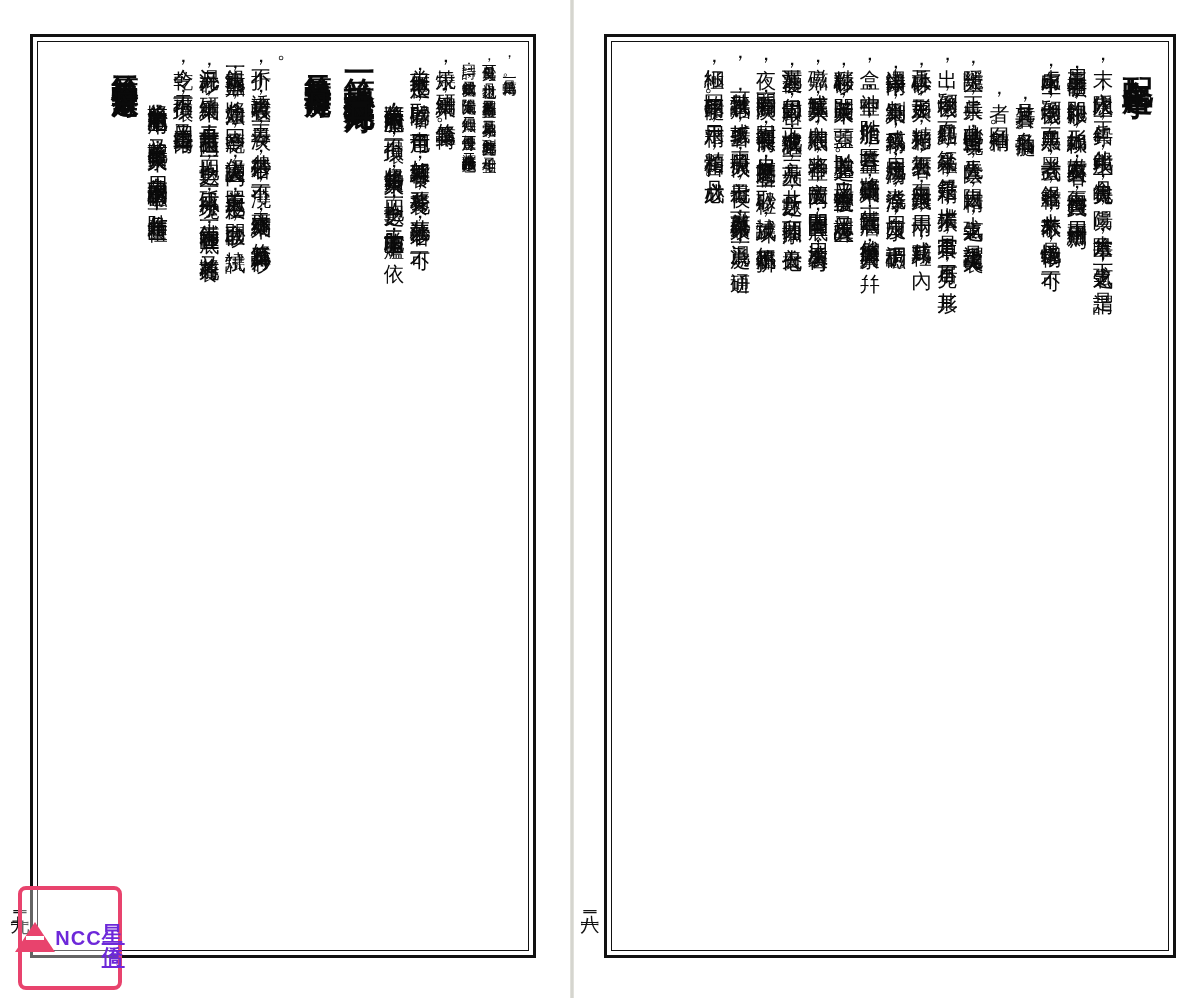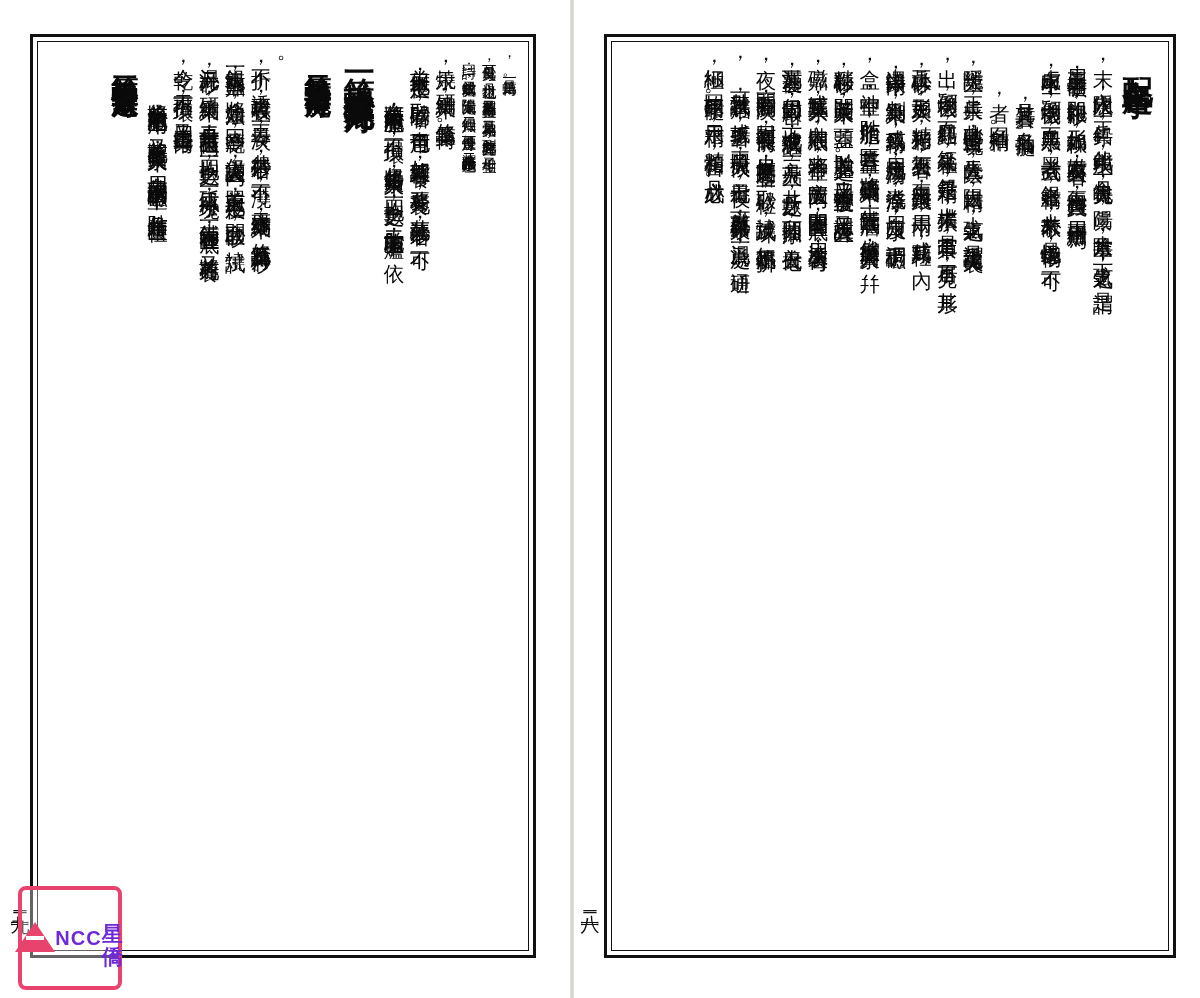--- a/index.html
+++ b/index.html
@@ -151,20 +151,21 @@
     letter-spacing: 1px;
     line-height: 1;
   }
   .stamp .cn {
     font-family: "DejaVu Serif", serif;
     font-size: 21px;
     font-weight: bold;
     letter-spacing: 2px;
     line-height: 1.05;
     margin-top: 15px;
+    text-decoration: underline;
   }
   
   .ghost {
     position: absolute;
     writing-mode: vertical-rl;
     text-orientation: upright;
     color: rgba(70,70,70,0.12);
     font-size: 40px;
     letter-spacing: 6px;
     pointer-events: none;

